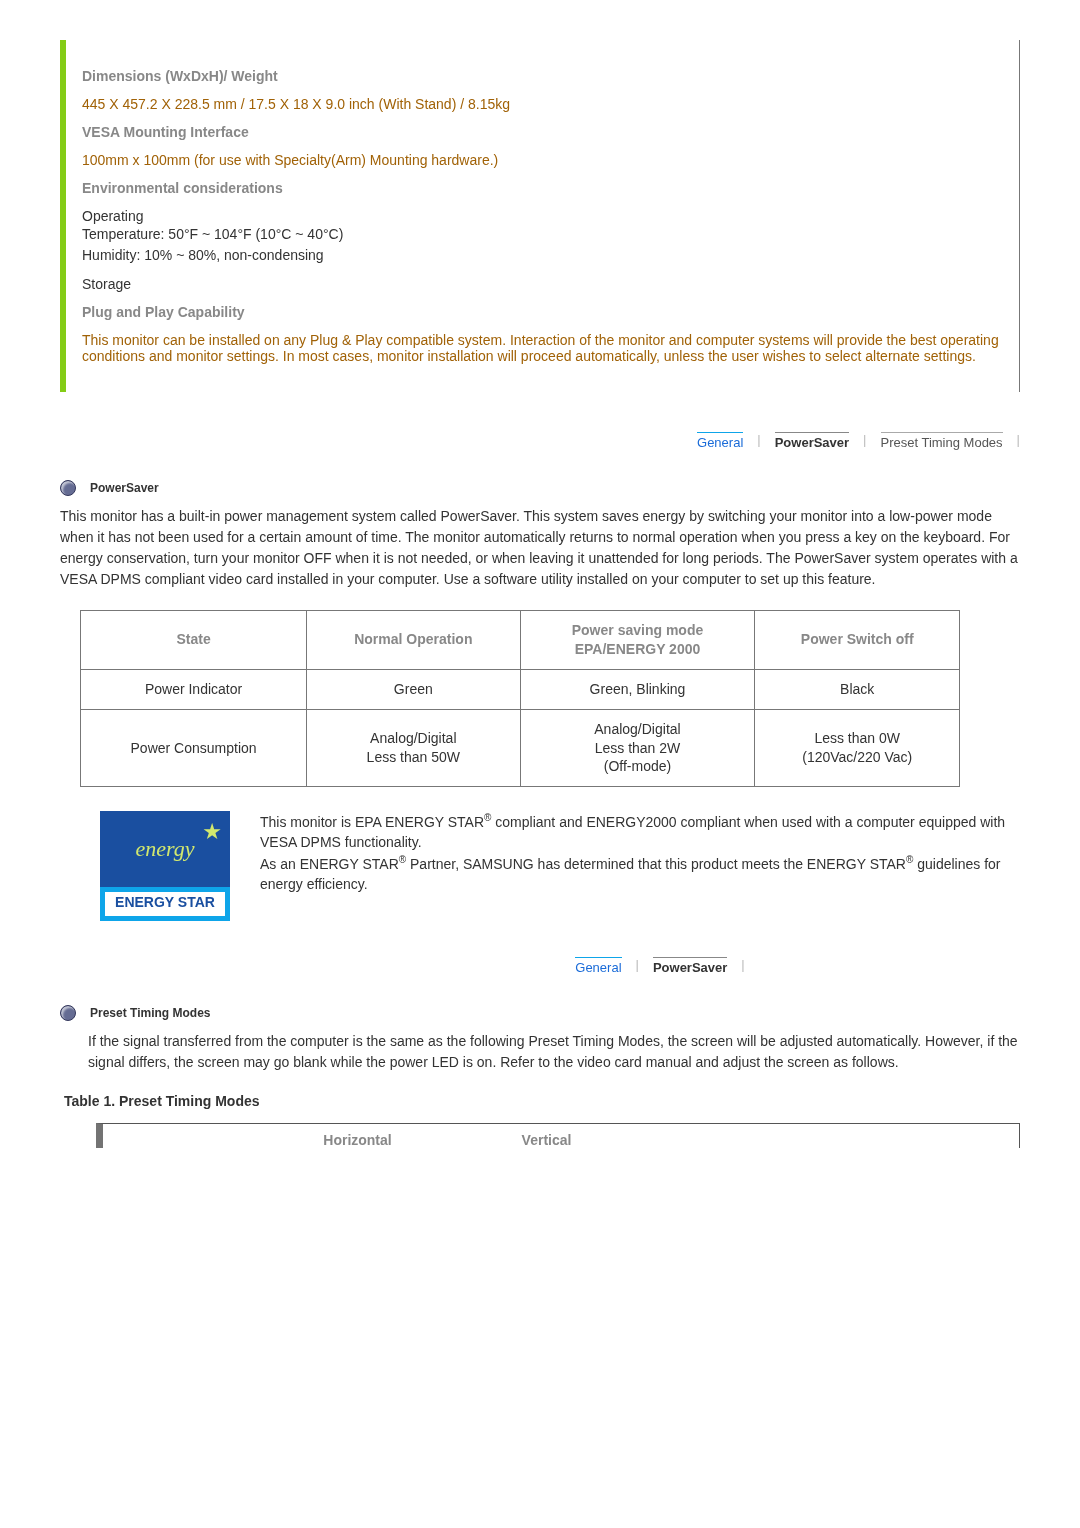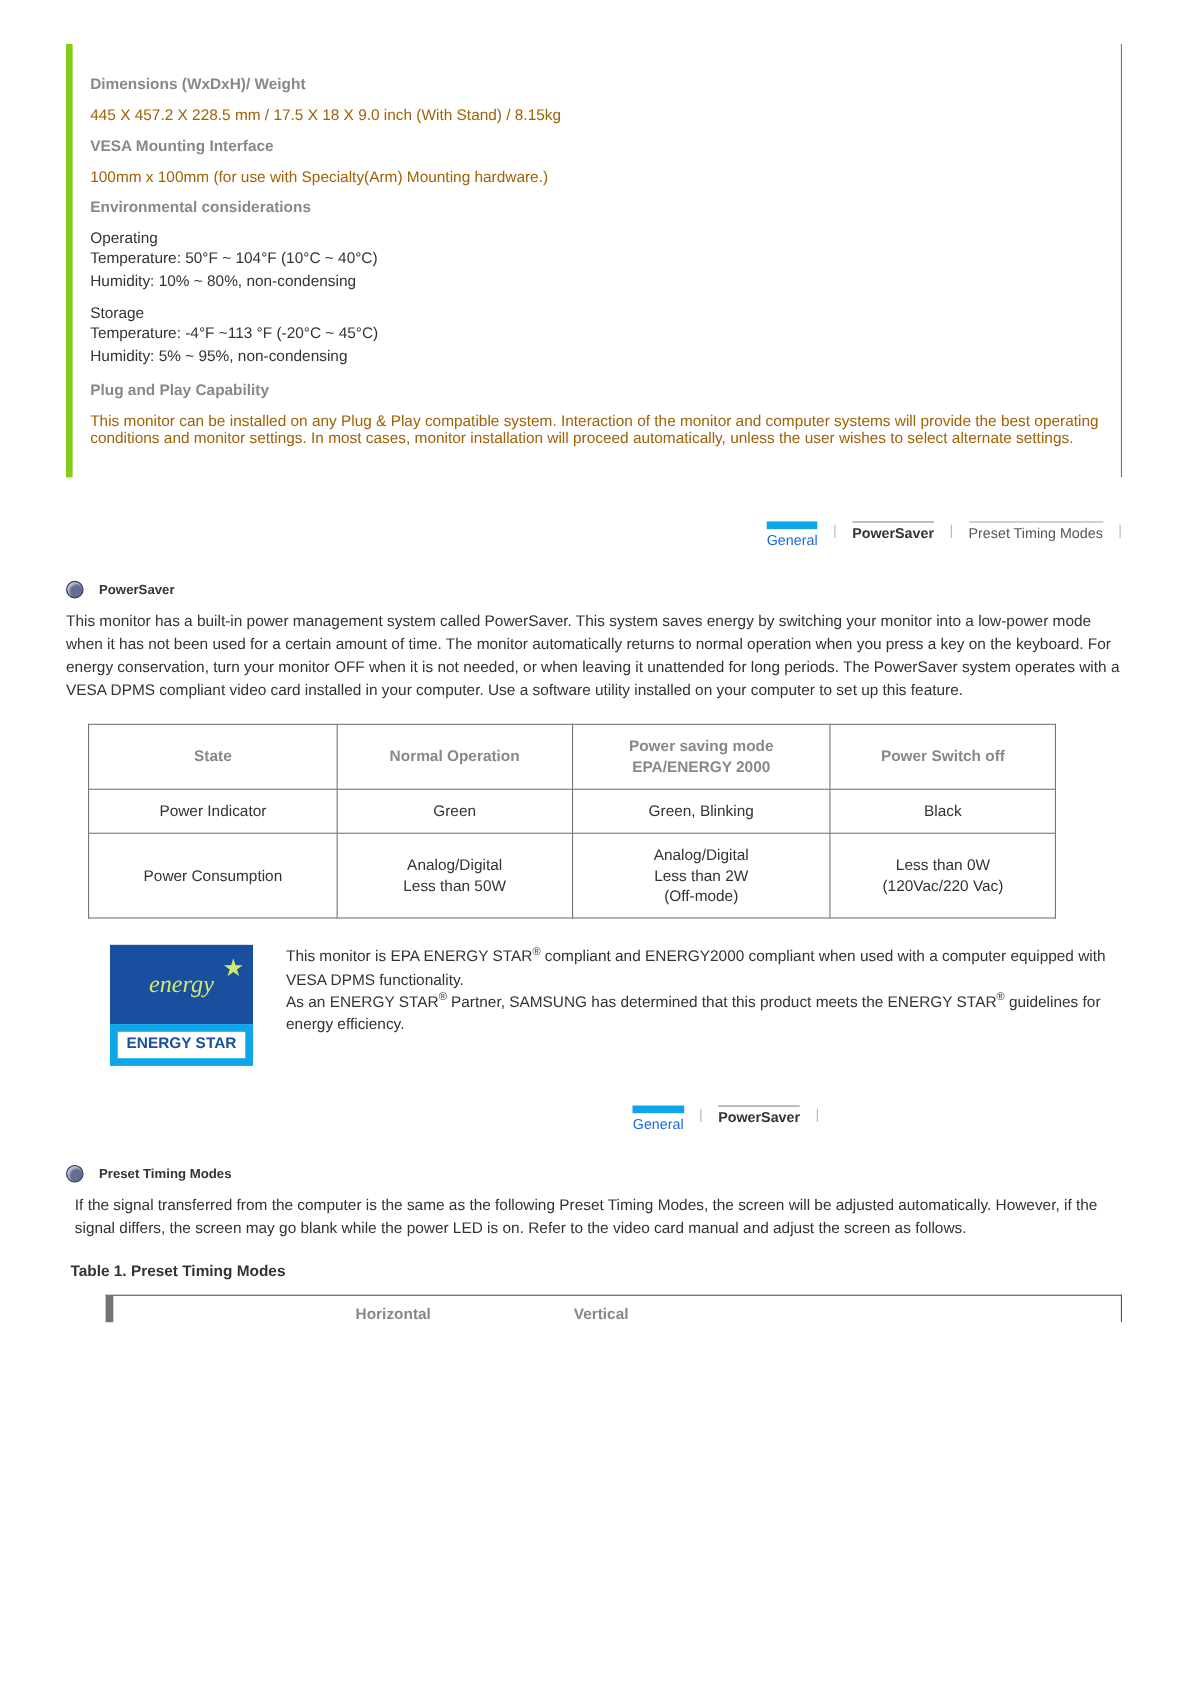--- a/index.html
+++ b/index.html
@@ -49,21 +49,21 @@
     display: flex;
     justify-content: flex-end;
     gap: 14px;
     font-size: 13px;
     margin: 20px 0 30px 0;
     color: #888;
   }
   .tabs .sep { color: #bbb; }
   .tab-active {
     color: #1a6bd8;
-    border-top: 7px solid #0ea5e9;
+    border-top: 1px solid #0ea5e9;
     padding-top: 2px;
   }
   .tab-current {
     color: #333333;
     font-weight: 600;
     border-top: 1px solid #888888;
     padding-top: 2px;
   }
   .tab-link { color: #555; border-top: 1px solid #aaa; padding-top: 2px;}
 
@@ -135,21 +135,21 @@
     font-size: 22px;
   }
   .energy-logo .star { color:#d2e86e; font-size:22px; position:absolute; right:8px; top:8px;}
   .energy-logo .bot {
     height: 22px;
     background:#fff;
     color:#1a4fa0;
     font-weight:bold;
     font-size:14px;
     text-align:center;
-    border:7px solid #0ea5e9;
+    border:5px solid #0ea5e9;
     padding-top:2px;
   }
   .energy-text { flex:1; line-height:1.45;}
   .energy-text sup { font-size: 10px; vertical-align: super;}
 
   .preset-table-start {
     border-left:7px solid #737373;
     border-right:1px solid #555;
     border-top:1px solid #555;
     padding:8px 0 0 0;
@@ -174,22 +174,20 @@
   <div class="spec-text">100mm x 100mm (for use with Specialty(Arm) Mounting hardware.)</div>
 
   <div class="spec-head">Environmental considerations</div>
   <div class="env-row">
     <div class="env-label">Operating</div>
     <div class="env-val" style="white-space:pre-line">Temperature: 50°F ~ 104°F (10°C ~ 40°C)
 Humidity: 10% ~ 80%, non-condensing</div>
   </div>
   <div class="env-row">
     <div class="env-label">Storage</div>
-    <div class="env-val" style="white-space:pre-line">Temperature: -4°F ~113 °F (-20°C ~ 45°C)
-Humidity: 5% ~ 95%, non-condensing</div>
   </div>
 
   <div class="spec-head">Plug and Play Capability</div>
   <div class="spec-text">This monitor can be installed on any Plug &amp; Play compatible system. Interaction of the monitor and computer systems will provide the best operating conditions and monitor settings. In most cases, monitor installation will proceed automatically, unless the user wishes to select alternate settings.</div>
 
 </div>
 
 <div class="tabs">
   <span class="tab-active">General</span>
   <span class="sep">|</span>
@@ -249,21 +247,21 @@
   <span class="tab-active">General</span>
   <span class="sep">|</span>
   <span class="tab-current">PowerSaver</span>
   <span class="sep">|</span>
 </div>
 
 <div class="section-bullet">
   <span class="glyph"></span>
   <span class="ttl">Preset Timing Modes</span>
 </div>
-<div class="body-para" style="margin-left:8px">If the signal transferred from the computer is the same as the following Preset Timing Modes, the screen will be adjusted automatically. However, if the signal differs, the screen may go blank while the power LED is on. Refer to the video card manual and adjust the screen as follows.</div>
+<div class="body-para" style="margin-left:28px">If the signal transferred from the computer is the same as the following Preset Timing Modes, the screen will be adjusted automatically. However, if the signal differs, the screen may go blank while the power LED is on. Refer to the video card manual and adjust the screen as follows.</div>
 
 <div style="font-weight:bold; margin:10px 0 14px 4px;">Table 1. Preset Timing Modes</div>
 
 <div class="preset-table-start">
   <div class="col" style="max-width:160px"></div>
   <div class="col">Horizontal</div>
   <div class="col">Vertical</div>
   <div class="col"></div>
   <div class="col"></div>
 </div>

